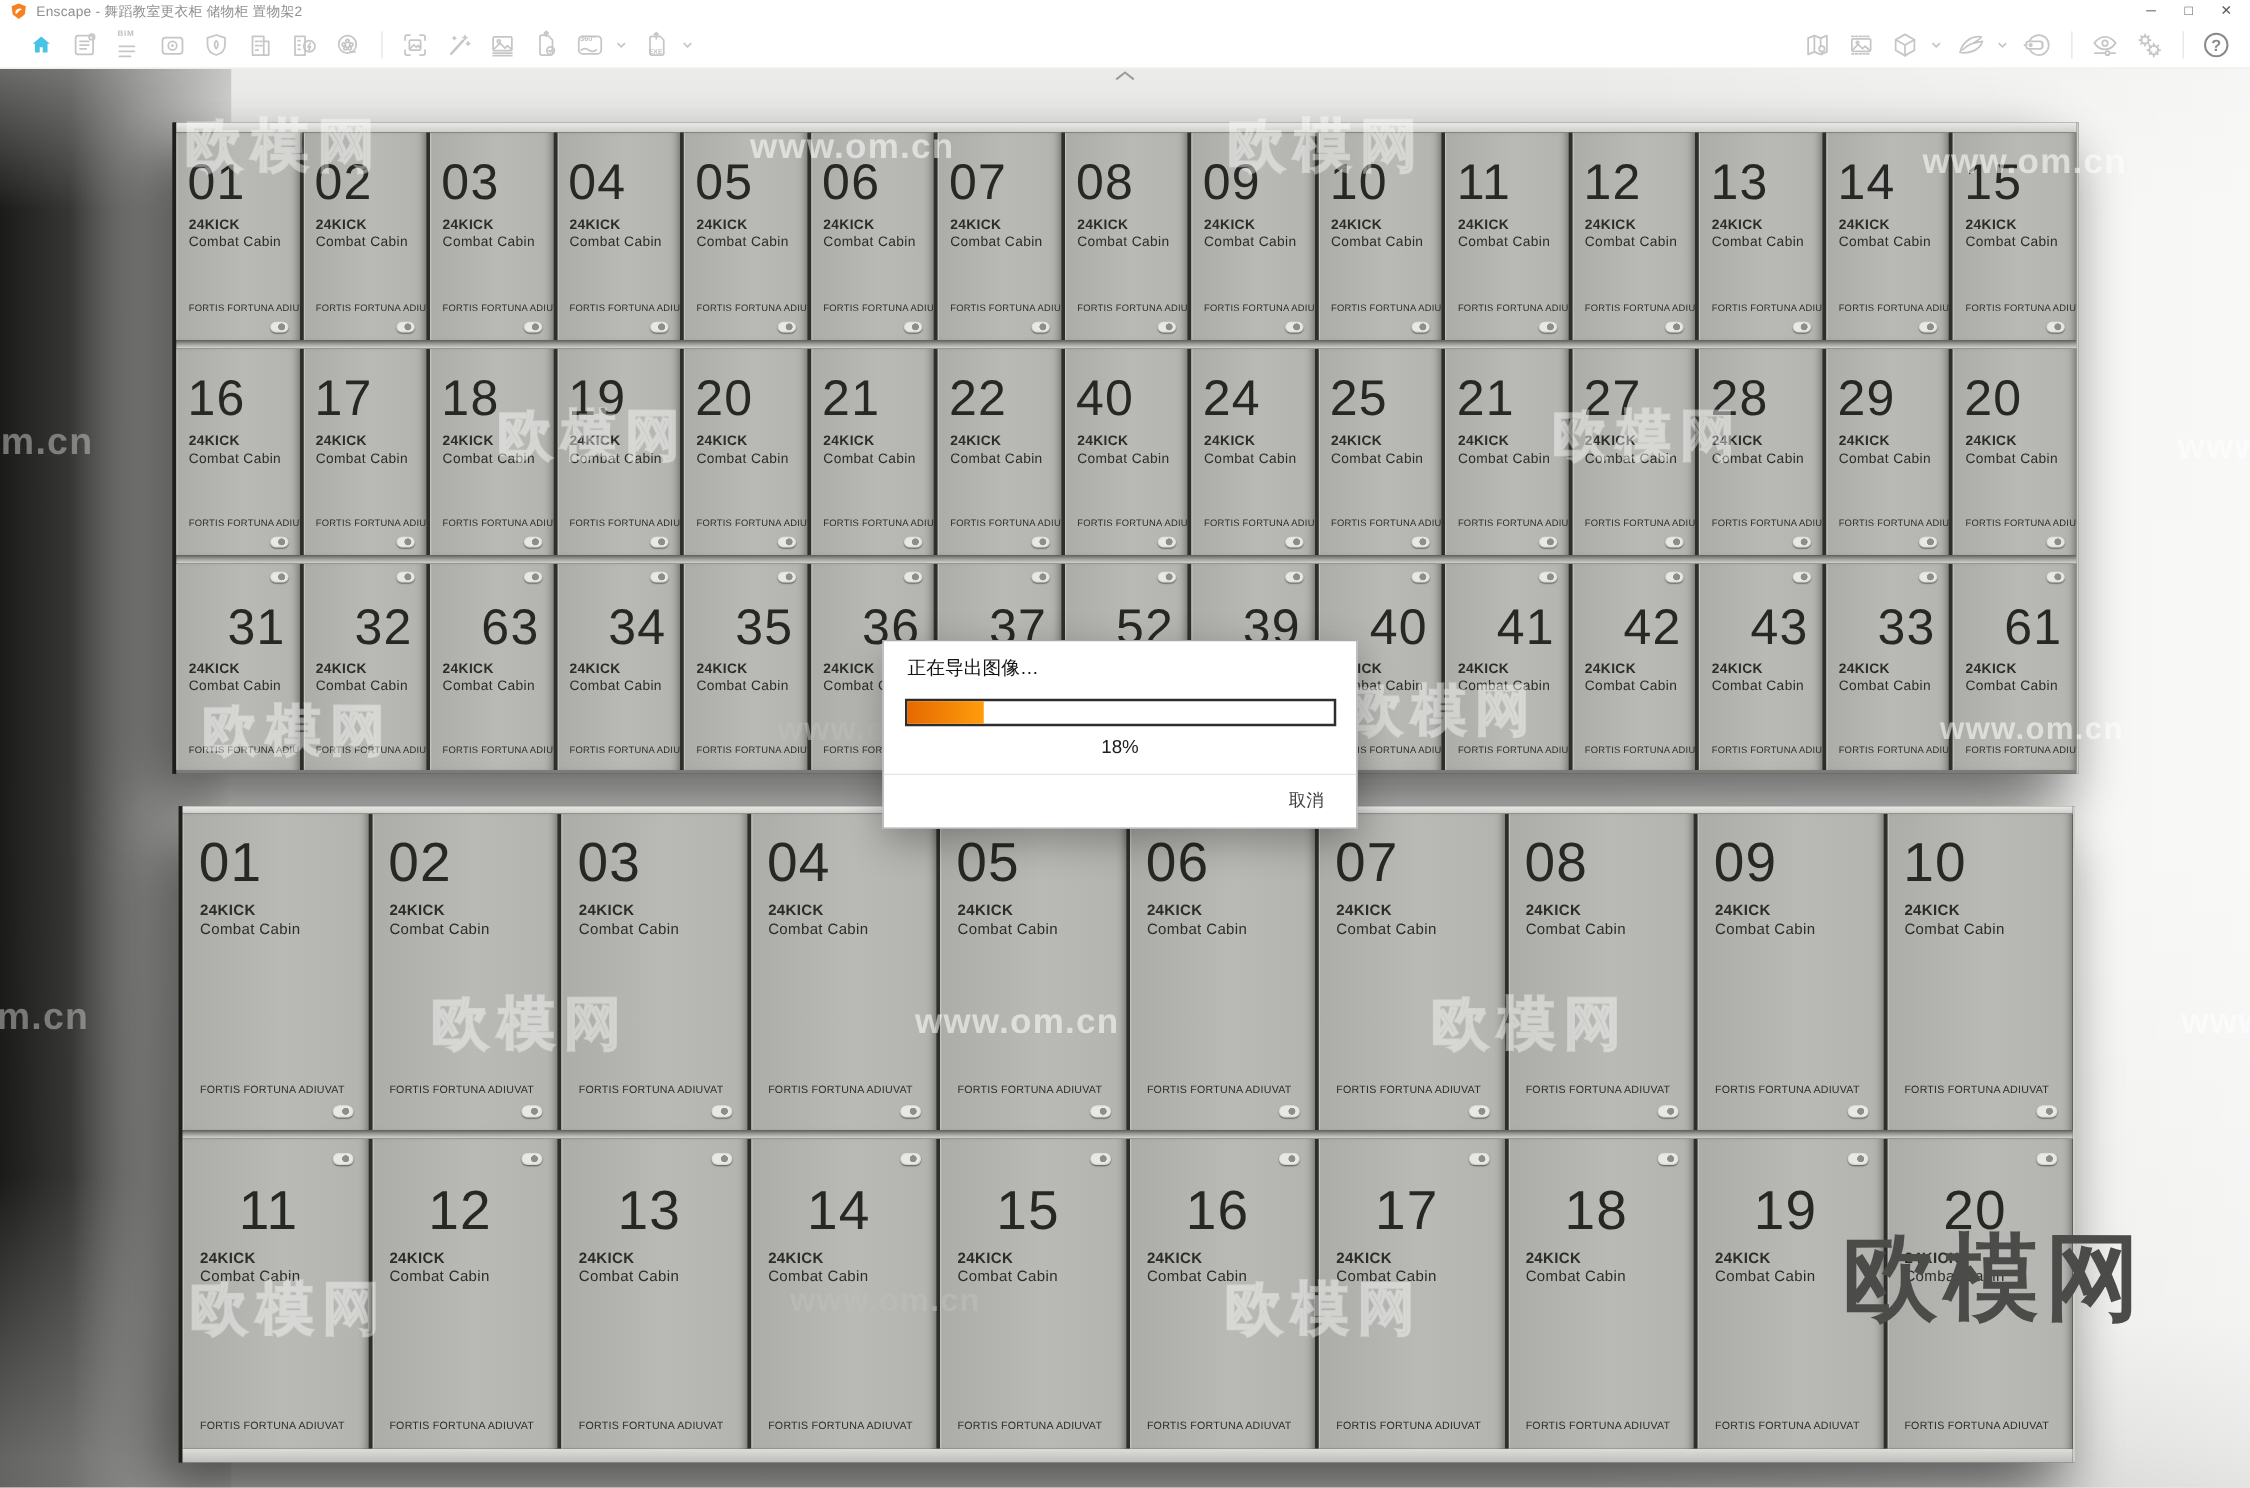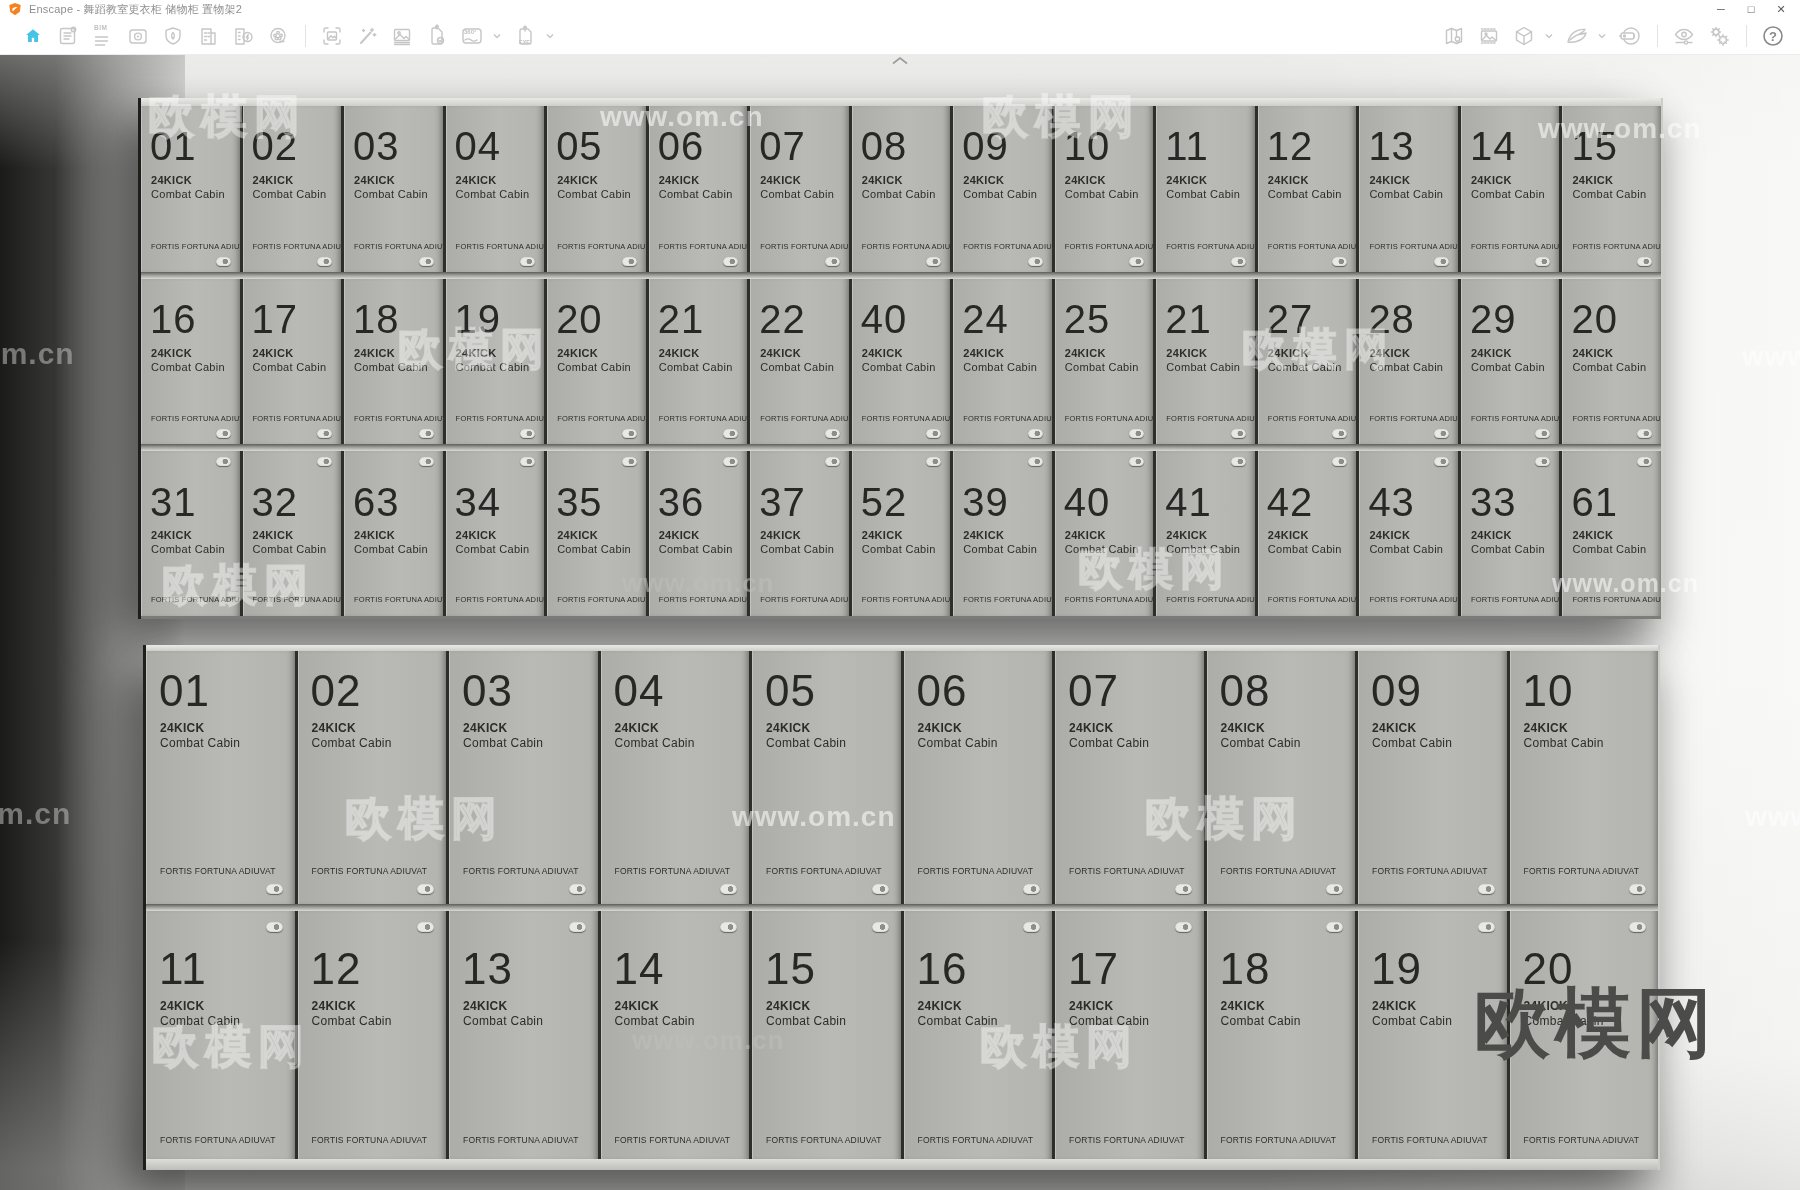--- a/index.html
+++ b/index.html
@@ -62,21 +62,21 @@
           background:linear-gradient(90deg,#acaca8 0%,#b9b9b5 55%,#b3b3af 100%);
           box-shadow:inset -6px 0 7px -5px rgba(0,0,0,.45),inset 1px 0 0 rgba(255,255,255,.28);}
   .num{position:absolute;left:9px;top:20px;font-size:40px;line-height:1;letter-spacing:1px;color:#272725;}
   .brand{position:absolute;left:10px;top:68px;font-size:11px;font-weight:bold;letter-spacing:.3px;}
   .model{position:absolute;left:10px;top:82px;font-size:11px;letter-spacing:.3px;}
   .motto{position:absolute;left:10px;bottom:21px;font-size:7.5px;letter-spacing:.2px;white-space:nowrap;}
   .lock{position:absolute;right:9px;bottom:6px;width:15px;height:9px;border-radius:5px;
         background:radial-gradient(circle at 62% 50%,#8d8d89 0 2.6px,#e8e8e4 3px);
         box-shadow:0 1px 1px rgba(0,0,0,.45),inset 0 0 1px #6c6c68;}
   .lock-top .lock{top:6px;bottom:auto;}
-  .lock-top .num{top:31px;}
+  .lock-top .num{top:31px;margin-left:32px;}
   .lock-top .brand{top:78px;}
   .lock-top .model{top:92px;}
   .lock-top .motto{bottom:12px;}
 
   .cabinet-bottom .num{left:13px;top:18px;font-size:44px;}
   .cabinet-bottom .brand{left:14px;top:70px;font-size:12px;}
   .cabinet-bottom .model{left:14px;top:85px;font-size:12px;}
   .cabinet-bottom .motto{left:14px;bottom:28px;font-size:8.5px;}
   .cabinet-bottom .lock{width:17px;height:10px;right:12px;bottom:10px;}
   .cabinet-bottom .lock-top .lock{top:11px;bottom:auto;}
@@ -816,13 +816,22 @@
       <div class="wm wm-outline" style="left: 345px; top: 740px; font-size: 46px;">欧模网</div>
       <div class="wm wm-white" style="left: 732px; top: 748px; font-size: 28px;">www.om.cn</div>
       <div class="wm wm-outline" style="left: 1145px; top: 740px; font-size: 46px;">欧模网</div>
       <div class="wm wm-white" style="left: 1745px; top: 748px; font-size: 28px;">www.</div>
       <div class="wm wm-outline" style="left: 152px; top: 968px; font-size: 46px;">欧模网</div>
       <div class="wm wm-gray" style="left: 632px; top: 972px; font-size: 26px;">www.om.cn</div>
       <div class="wm wm-outline" style="left: 980px; top: 968px; font-size: 46px;">欧模网</div>
       <div class="wm wm-big" style="left: 1474px; top: 930px; font-size: 76px;">欧模网</div>
     </div>
 
+  <div class="dialog">
+    <div class="dialog-title">正在导出图像…</div>
+    <div class="progress-track">
+      <div class="progress-fill" style="width: 18%;"></div>
+    </div>
+    <div class="progress-label">18%</div>
+    <div class="dialog-sep"></div>
+    <div class="cancel-btn">取消</div>
+  </div>
 </div>
 
 </body></html>

